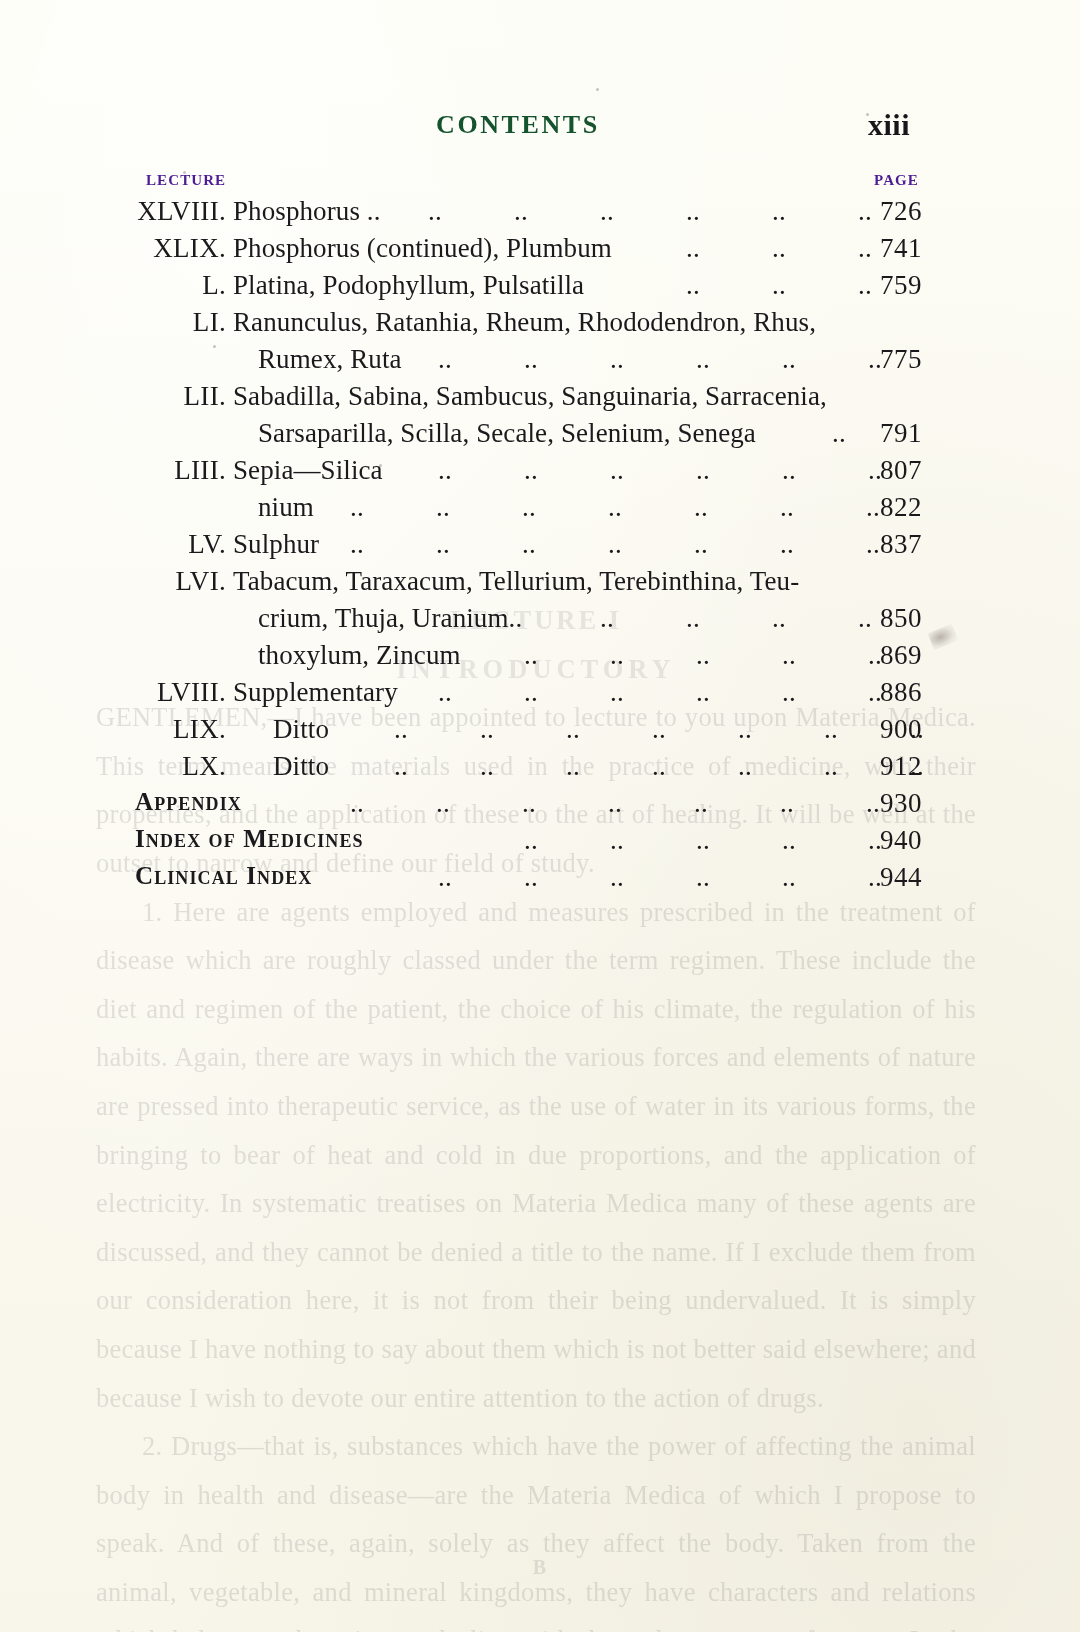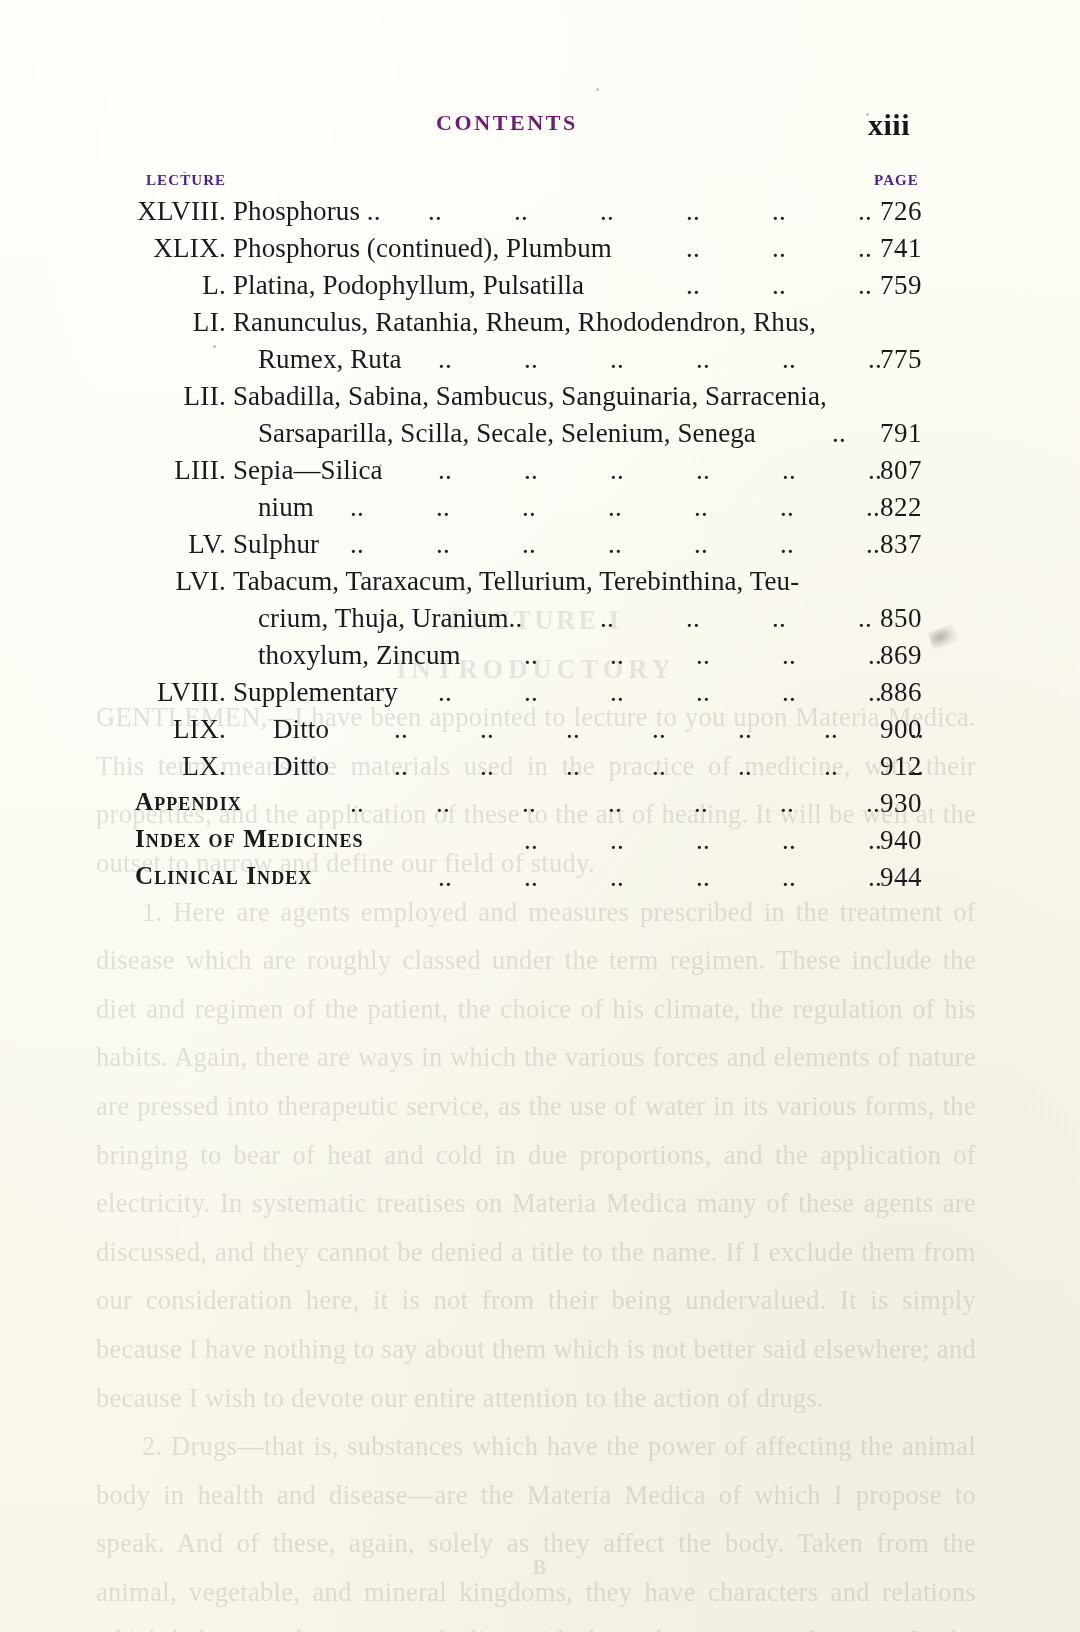--- a/index.html
+++ b/index.html
@@ -33,24 +33,24 @@
     position: absolute;
     left: 0; right: 0;
     top: 110px;
     height: 40px;
   }
   .rh-title {
     position: absolute;
     left: 436px;
     top: 0;
     font-family: "Liberation Serif", "DejaVu Serif", serif;
-    font-size: 22px;
+    font-size: 26px;
     font-weight: bold;
     letter-spacing: 2.6px;
-    color: #701a75;
+    color: #14532d;
   }
   .rh-folio {
     position: absolute;
     left: 868px;
     top: -2px;
     font-family: "Liberation Serif", "DejaVu Serif", serif;
     font-size: 30px;
     font-weight: bold;
     color: #17161a;
     letter-spacing: 0.5px;

